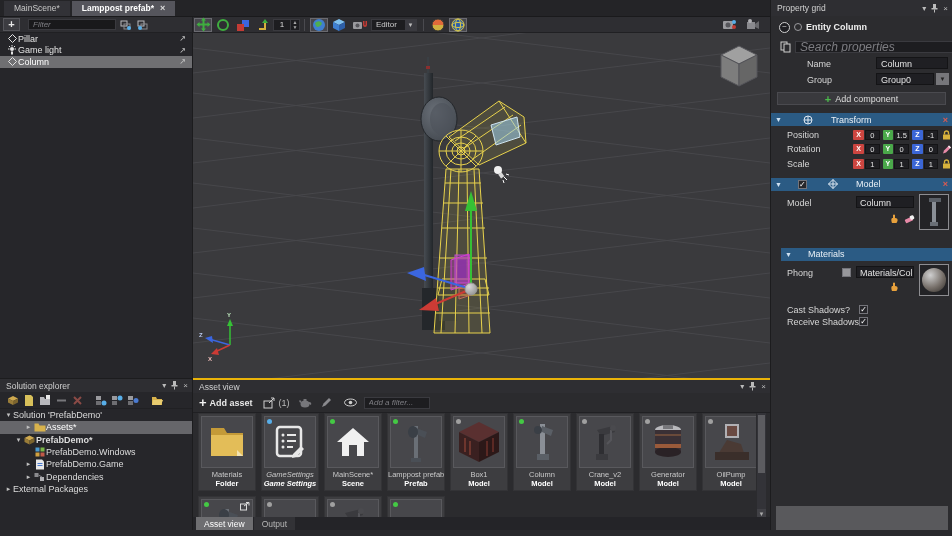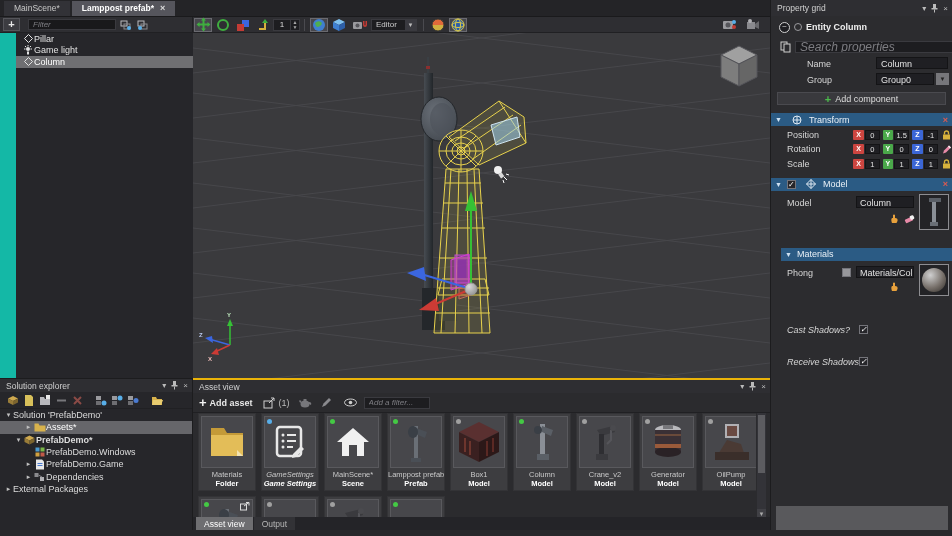--- a/index.html
+++ b/index.html
@@ -1,17 +1,17 @@
 <!DOCTYPE html>
 <html><head>
 <meta charset="utf-8">
 <style>
   html,body{margin:0;padding:0;background:#1b1b1d;}
   *{box-sizing:border-box;font-family:"Liberation Sans",sans-serif;}
-  #app{position:relative;width:952px;height:536px;background:#14b8a6;overflow:hidden;color:#d4d4d4;font-size:9px;}
+  #app{position:relative;width:952px;height:536px;background:#ec4899;overflow:hidden;color:#d4d4d4;font-size:9px;}
 
   
   .tabbar{position:absolute;left:0;top:0;width:770px;height:17px;background:#242427;border-bottom:1px solid #1a1a1c;display:flex;align-items:flex-end;padding-left:4px;}
   .doctab{height:15px;line-height:15px;padding:0 10px;margin-right:2px;background:#323237;color:#c8c8c8;font-size:8.5px;display:flex;align-items:center;gap:6px;}
   .doctab.active{background:#55555c;color:#fff;font-weight:bold;}
   .doctab .x{color:#ddd;font-size:9px;line-height:9px;}
 
   
   .toolrow{position:absolute;left:0;top:17px;width:770px;height:16px;background:#2e2e32;border-bottom:1px solid #202023;display:flex;align-items:center;}
   .lt{width:193px;height:16px;display:flex;align-items:center;border-right:1px solid #202023;}
@@ -26,21 +26,21 @@
   .spin{display:flex;align-items:center;width:27px;height:12px;background:#1d1d20;border:1px solid #3a3a3f;}
   .spin .v{flex:1;text-align:center;font-size:8px;color:#ddd;}
   .spin .arr{width:9px;display:flex;flex-direction:column;border-left:1px solid #3a3a3f;}
   .spin .arr span{font-size:5px;line-height:5px;text-align:center;color:#aaa;}
   .dropdown{display:flex;align-items:center;width:46px;height:12px;background:#1d1d20;border:1px solid #3a3a3f;margin:0 2px;}
   .dropdown .lbl{flex:1;padding-left:4px;font-size:8px;color:#ccc;}
   .dropdown .db{width:11px;height:100%;background:#3a3a40;color:#bbb;font-size:6px;text-align:center;line-height:11px;}
   .vpt-right{margin-left:auto;margin-right:8px;display:flex;gap:3px;}
 
   
-  .hier{position:absolute;left:16px;top:33px;width:193px;height:345px;background:#26262a;border-right:1px solid #1c1c1e;}
+  .hier{position:absolute;left:0;top:33px;width:193px;height:345px;background:#26262a;border-right:1px solid #1c1c1e;}
   .hrow{display:flex;align-items:center;height:11.5px;padding-left:6px;color:#e2e2e2;}
   .hrow.sel{background:#6f6f72;color:#fff;}
   .hrow .ic{width:12px;display:inline-flex;justify-content:center;}
   .hrow .lk{margin-left:auto;margin-right:6px;font-size:8px;color:#c4c4c4;}
 
   
   .vp{position:absolute;left:193px;top:33px;width:577px;height:345px;background:#3a3a3d;overflow:hidden;}
 
   
   .sol{position:absolute;left:0;top:378px;width:193px;height:158px;background:#26262a;border-right:1px solid #1c1c1e;border-top:1px solid #1c1c1e;}
@@ -87,41 +87,41 @@
   .entlbl{font-weight:bold;color:#eee;}
   .srchrow{height:15px;margin:3px 5px 0 6px;display:flex;align-items:center;gap:4px;}
   .srch{flex:1;height:12px;background:#1d1d20;border:1px solid #3a3a3f;color:#cfcfcf;font-style:italic;font-size:12px;padding:0 4px;}
   .srch::placeholder{color:#7d7d82;}
   .kvrow{position:relative;height:13px;margin-top:3px;margin-left:20px;}
   .kvrow .k{position:absolute;left:16px;top:2px;color:#d6d6d6;}
   .kvrow .vbox{position:absolute;left:85px;top:0;height:12px;background:#1f1f23;border:1px solid #141416;color:#e2e2e2;padding:1px 4px 0;}
   .ddbtn{position:absolute;right:3px;top:0;width:13px;height:12px;background:#76767a;color:#222;font-size:6px;text-align:center;line-height:12px;}
   .addcomp{height:13px;margin:6px 6px 0;background:#39393d;border:1px solid #4a4a4f;display:flex;align-items:center;justify-content:center;gap:4px;color:#ddd;}
   .addcomp .gp{color:#4cbb4c;font-weight:bold;font-size:11px;line-height:10px;}
-  .sechead{height:13px;margin-top:8px;background:#2b5b84;display:flex;align-items:center;padding:0 4px;color:#e9f0f6;gap:5px;}
+  .sechead{height:13px;margin-top:8px;background:#2b5b84;display:flex;align-items:center;padding:0 4px;color:#e9f0f6;gap:16px;}
   .sechead .ch{font-size:7px;color:#cfe2f2;}
   .sechead .ttl{flex:1;}
   .sechead .rx{color:#e05a50;font-weight:bold;font-size:9px;}
   .sechead.indent{margin-left:10px;}
   .tfrow{display:flex;align-items:center;height:12px;margin-top:2.5px;}
   .tfrow .k{width:68px;margin-left:16px;color:#d6d6d6;}
   .bdg{width:11px;height:10px;border-radius:1px;color:#fff;font-size:7px;font-weight:bold;text-align:center;line-height:10px;margin-right:1px;}
   .val{width:15px;height:10px;background:#1f1f23;border:1px solid #141416;color:#e2e2e2;font-size:7.5px;text-align:center;line-height:9px;margin-right:3px;}
   .toolic{width:11px;display:inline-flex;justify-content:center;}
   .cb{width:9px;height:9px;background:#26262a;border:1px solid #74747a;color:#fff;font-size:8px;line-height:8px;text-align:center;}
   .cb.lt{background:#97979b;}
   .modelblock,.phongblock{position:relative;height:46px;margin-top:3px;}
   .phongblock{height:40px;}
   .modelblock .k,.phongblock .k{position:absolute;left:16px;top:4px;color:#d6d6d6;}
   .modelblock .vbox,.phongblock .vbox{position:absolute;left:85px;top:2px;right:38px;height:12px;background:#1f1f23;border:1px solid #141416;color:#e2e2e2;padding:1px 3px 0;white-space:nowrap;overflow:hidden;}
   .icrow{position:absolute;left:118px;top:20px;display:flex;gap:5px;}
   .pthumb{position:absolute;right:3px;top:0;width:30px;height:36px;background:#232326;border:1px solid #8d8d91;display:flex;align-items:center;justify-content:center;}
   .pthumb.sph{height:32px;}
   .matball{width:24px;height:24px;border-radius:50%;background:radial-gradient(circle at 35% 30%,#cfcfcf,#77706a 55%,#2e2a26);}
-  .shadowrow{position:relative;height:12px;margin-top:20px;font-style:italic;}
+  .shadowrow{position:relative;height:12px;margin-top:0;}
   .shadowrow .k{position:absolute;left:16px;top:1px;color:#d6d6d6;}
   .shadowrow .cb{position:absolute;left:88px;top:1px;}
   .pgdesc{position:absolute;left:5px;right:4px;bottom:6px;height:24px;background:#59595c;}
 
   .bottomstrip{position:absolute;left:0;top:530px;width:952px;height:6px;background:#29292c;}
   svg{display:block;}
 </style>
 </head>
 <body>
 

